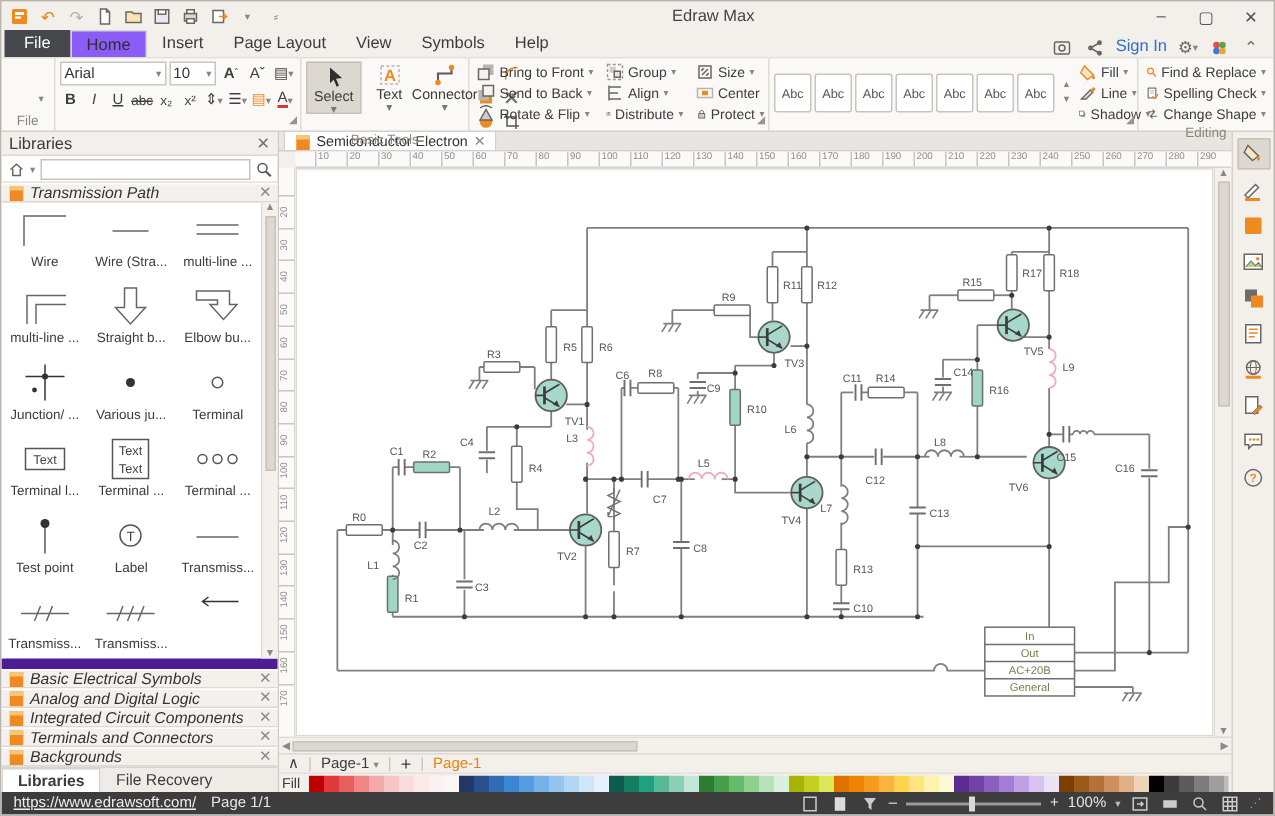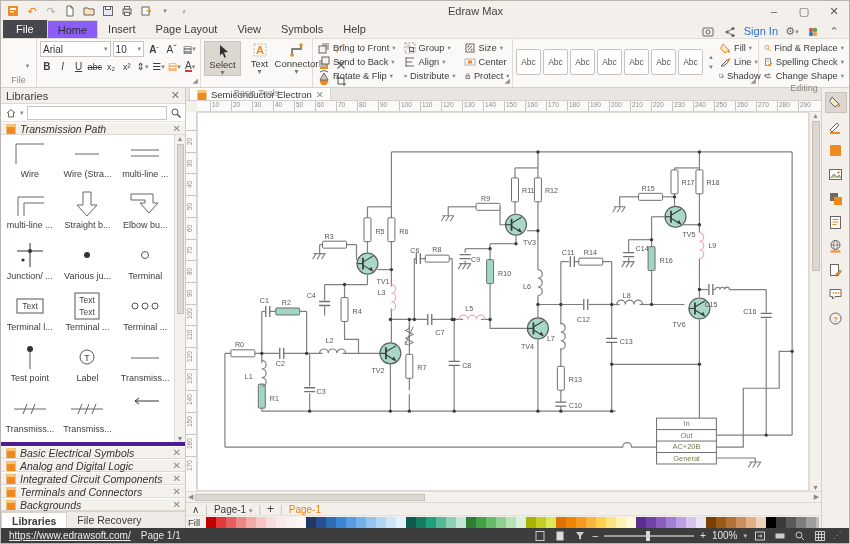--- a/index.html
+++ b/index.html
@@ -44,21 +44,21 @@
   
   #main{flex:1;display:flex;min-height:0;}
   
   #left{width:185px;background:#fff;border-right:1px solid #cfcac4;display:flex;flex-direction:column;font-size:11px;}
   #lib-head{height:16px;display:flex;align-items:center;padding:0 5px;background:#f3efeb;border-bottom:1px solid #ddd8d2;color:#3a3a3a;}
   #lib-head .x{margin-left:auto;color:#777;}
   #lib-search{height:18px;display:flex;align-items:center;gap:3px;padding:1px 4px;border-bottom:1px solid #e4e0da;}
   #lib-search input{flex:1;height:14px;border:1px solid #c9c4bd;font-size:10px;padding:0 3px;}
   #tp-head,.sec{height:13px;display:flex;align-items:center;gap:4px;padding:0 4px;background:#f4f1ed;border-bottom:1px solid #ddd8d2;border-top:1px solid #fff;color:#333;font-size:10.5px;font-style:italic;}
   .sec .x,#tp-head .x{margin-left:auto;color:#888;font-size:10px;}
-  #shape-wrap{flex:1;display:flex;min-height:0;border-bottom:4px solid #4c1d95;}
+  #shape-wrap{flex:1;display:flex;min-height:0;border-bottom:7px solid #4c1d95;}
   #shape-grid{flex:1;display:grid;grid-template-columns:repeat(3,1fr);overflow:hidden;padding-top:2px;}
   .shape{display:flex;flex-direction:column;align-items:center;justify-content:flex-start;height:51px;}
   .shape svg{width:44px;height:32px;}
   .shape .lbl{font-size:9px;color:#3c3c3c;white-space:nowrap;overflow:hidden;max-width:54px;}
   .lscroll{width:11px;background:#f4f1ed;border-left:1px solid #e0dbd5;display:flex;flex-direction:column;align-items:center;font-size:7px;color:#8a8a8a;}
   .lthumb{width:7px;background:#dcd7d1;border:1px solid #c6c1ba;flex:0 0 170px;margin:2px 0;}
   #lib-tabs{height:17px;display:flex;background:#efece8;border-top:1px solid #d8d3cd;}
   .ltab{padding:1px 10px;font-size:10.5px;color:#3c3c3c;display:flex;align-items:center;}
   .ltab.active{background:#fff;border:1px solid #d8d3cd;border-bottom:none;font-weight:bold;}
   

